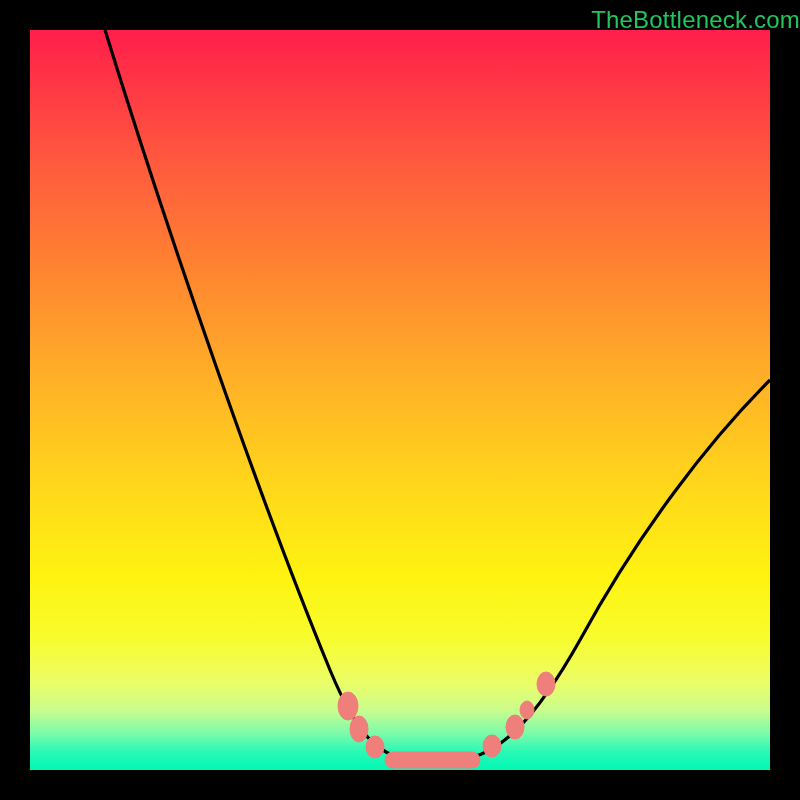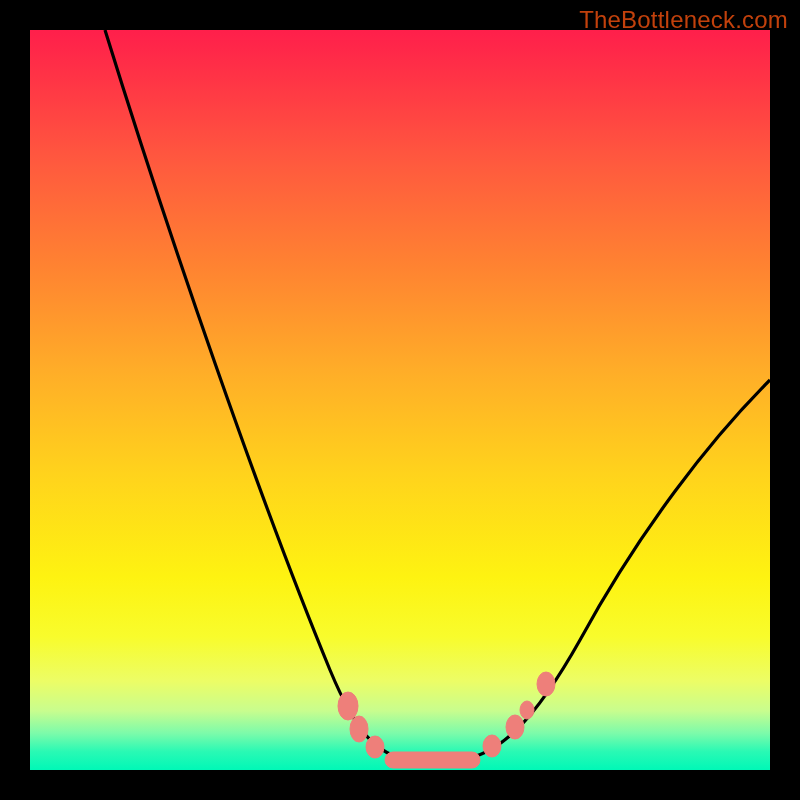--- a/index.html
+++ b/index.html
@@ -38,22 +38,22 @@
       #ecfd66 88%,
       #c8fd8e 92%,
       #7dfbaa 95%,
       #2af9b4 97.5%,
       #00f8b7 100%
     );
   }
   .watermark {
     position: absolute;
     top: 6px;
-    right: 12px;
-    color: #c2410c;
+    right: 0;
+    color: #22c55e;
     font-size: 24px;
     font-weight: 500;
     letter-spacing: 0.2px;
     z-index: 5;
   }
   svg.curve {
     position: absolute;
     left: 0;
     top: 0;
     width: 740px;

